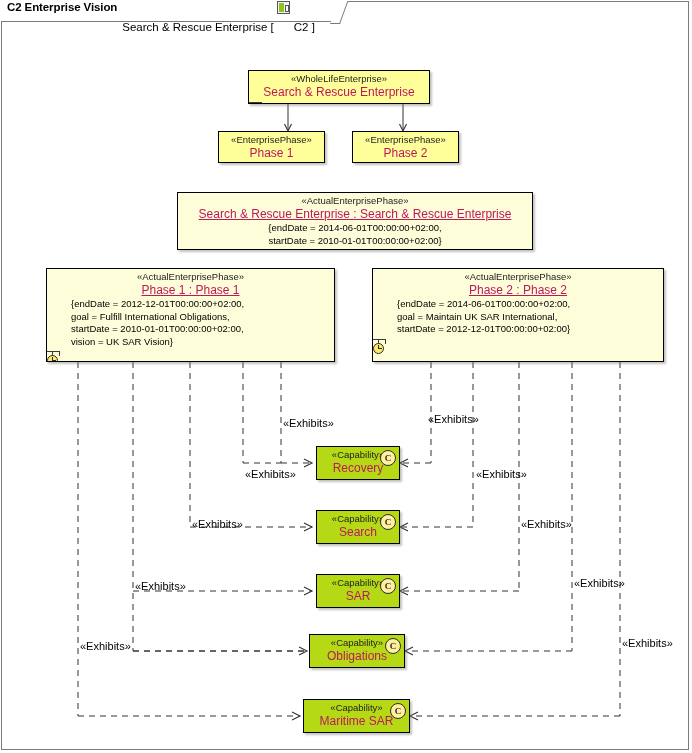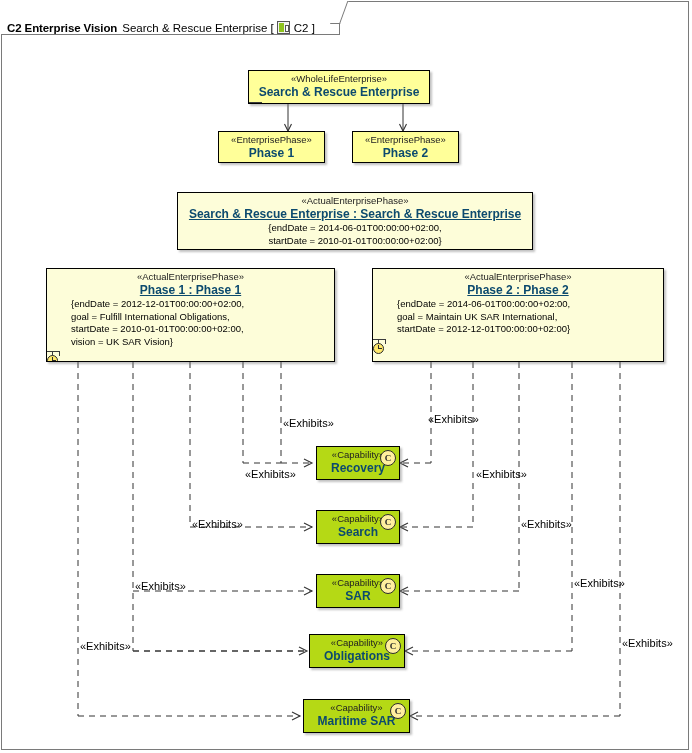--- a/index.html
+++ b/index.html
@@ -23,26 +23,26 @@
     position: absolute;
     left: 1px; top: 1px;
     width: 688px; height: 749px;
     border: 1px solid #7a7a7a;
     box-sizing: border-box;
     background: #ffffff;
   }
   .frame-tab {
     position: absolute;
     left: 1px; top: 1px;
-    height: 34px;
+    height: 21px;
     background: #ffffff;
     border-right: 1px solid #7a7a7a;
     border-bottom: 1px solid #7a7a7a;
     display: flex;
-    align-items: flex-end;
+    align-items: flex-start;
     padding: 0 4px 0 6px;
     box-sizing: border-box;
     white-space: nowrap;
     font-size: 11px;
     color: #000000;
   }
   .frame-tab-clip {
     position: absolute;
     right: -1px; top: 0px;
     width: 9px; height: 22px;
@@ -101,22 +101,22 @@
   }
   .node .stereo {
     font-size: 9.5px;
     color: #222;
     line-height: 12px;
     display: block;
     margin-top: 2px;
   }
   .node .nm {
     font-size: 12px;
-    font-weight: bold;
-    color: #0c4a6e;
+    font-weight: normal;
+    color: #be185d;
     line-height: 14px;
     display: block;
   }
 
   .node.yellow { background: #ffff99; }
   .node.cream  { background: #fdfdd9; }
   .node.green  { background: #b5d915; }
 
   .node .nm.ul { text-decoration: underline; }
 

